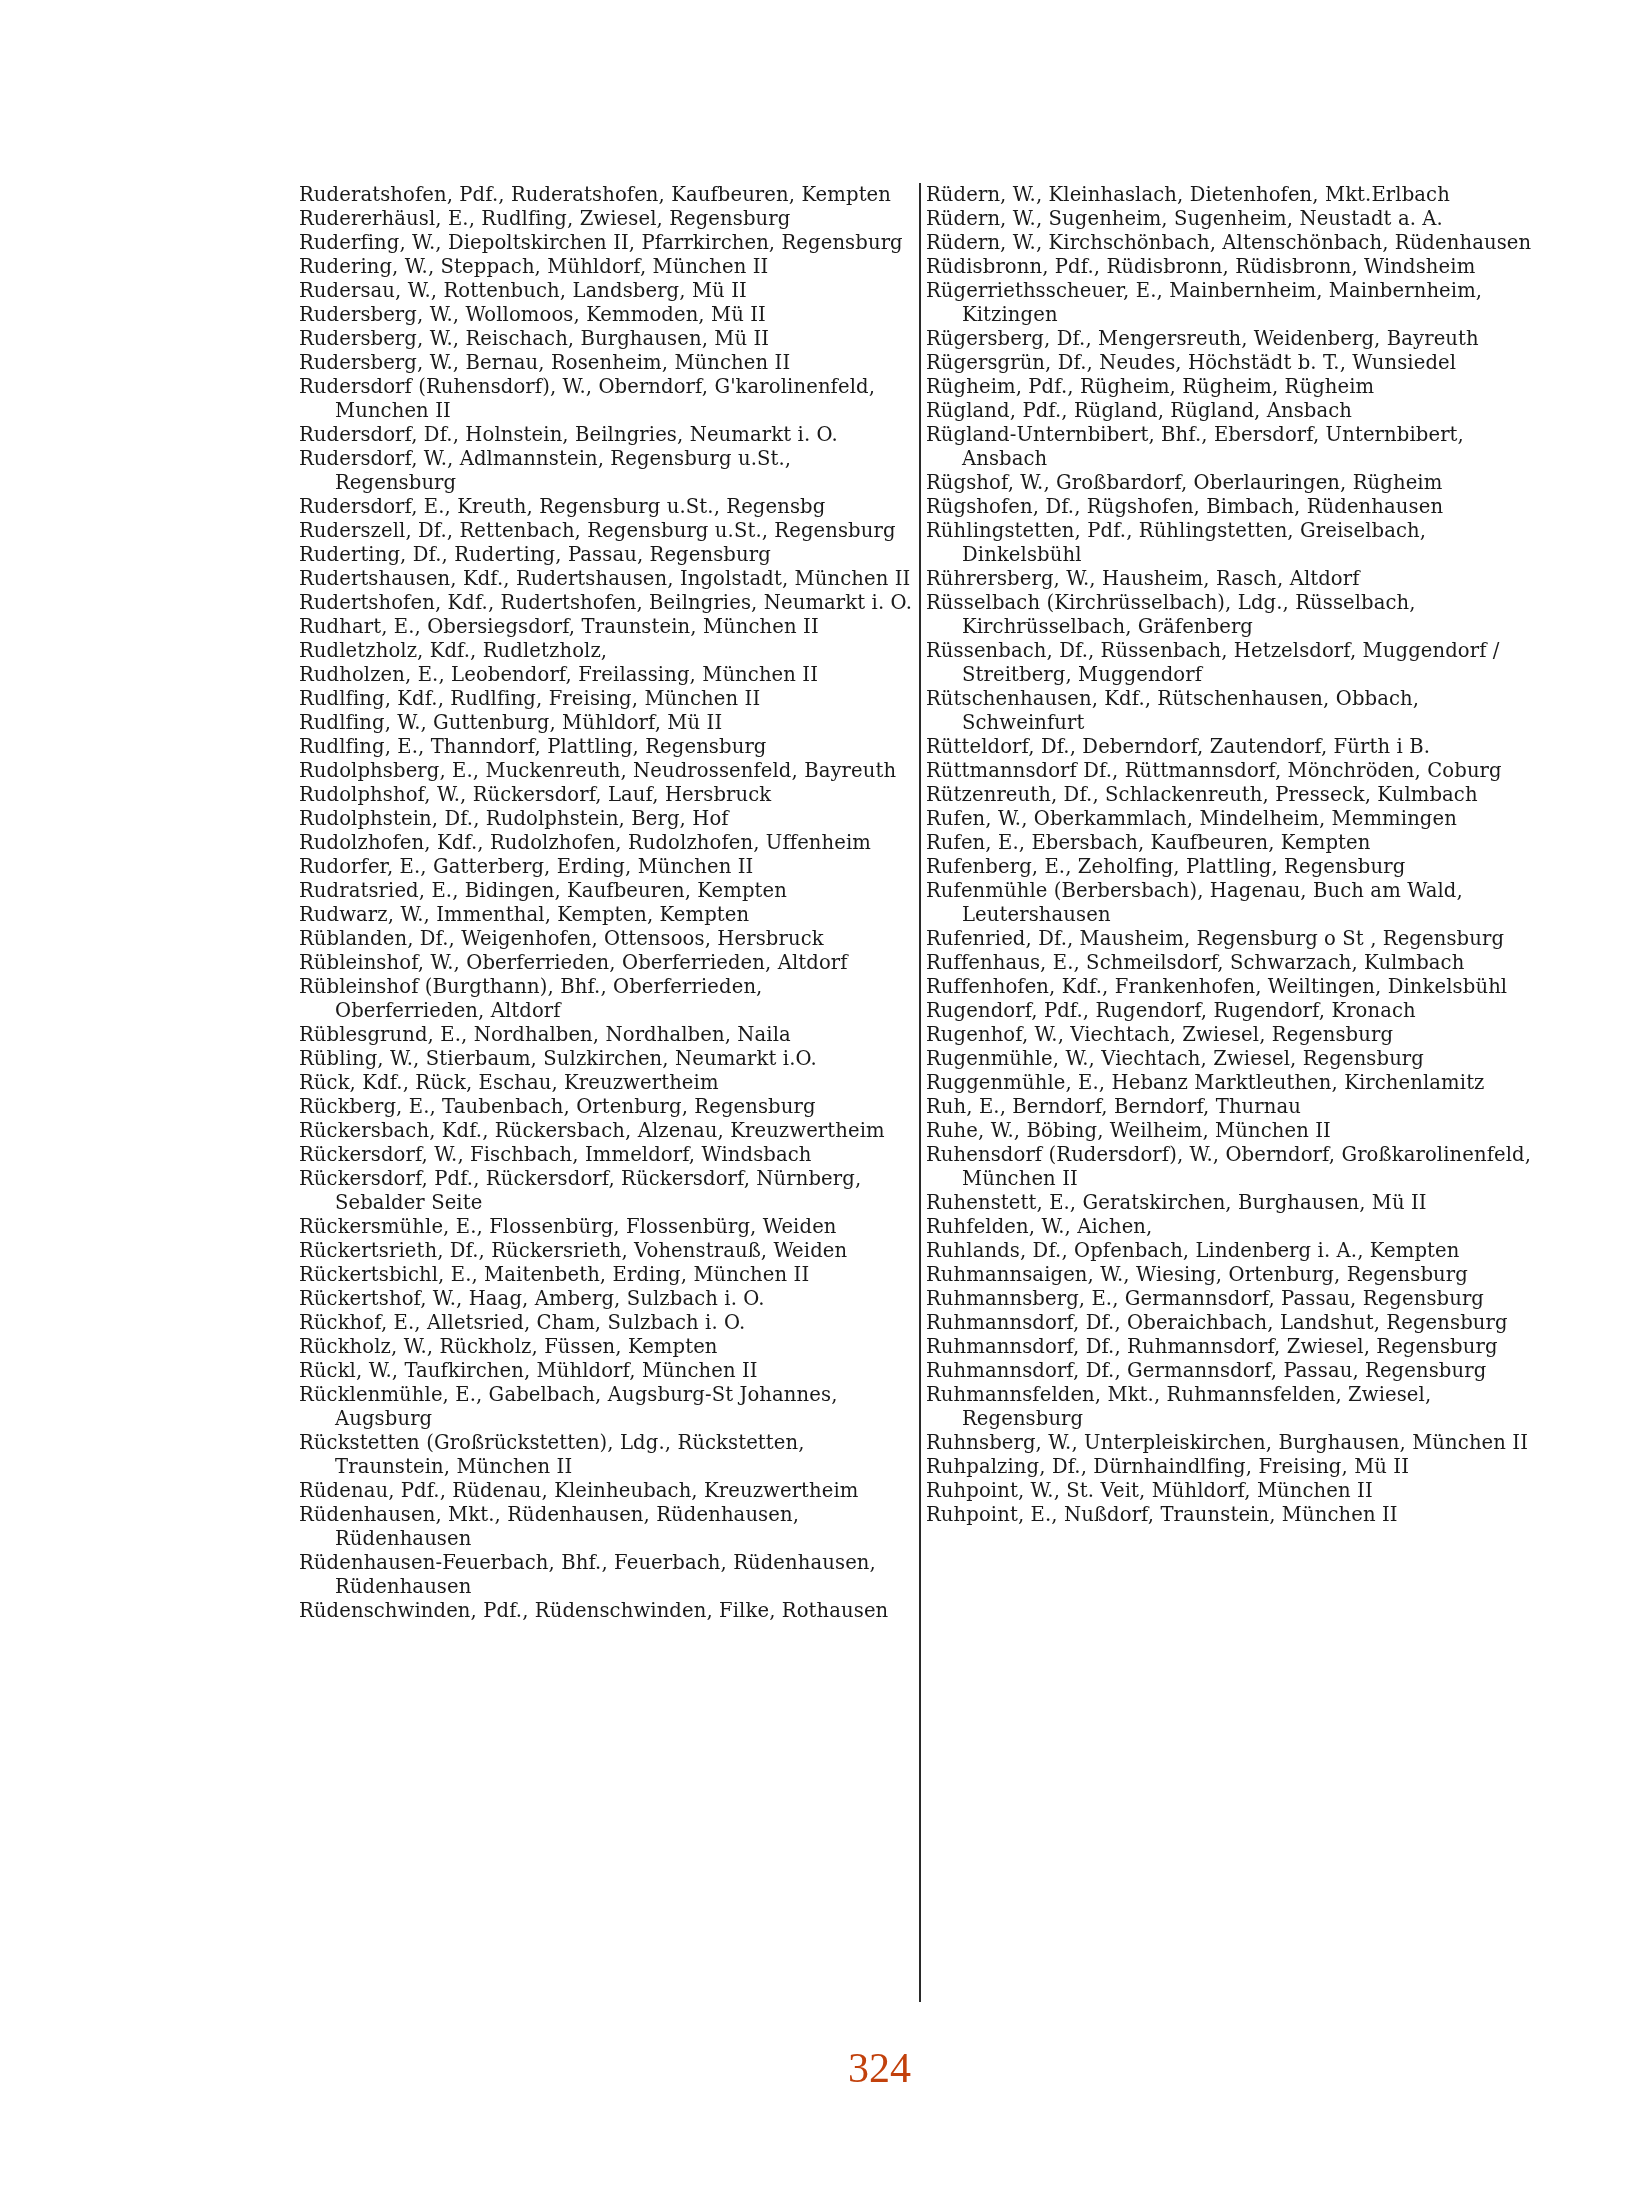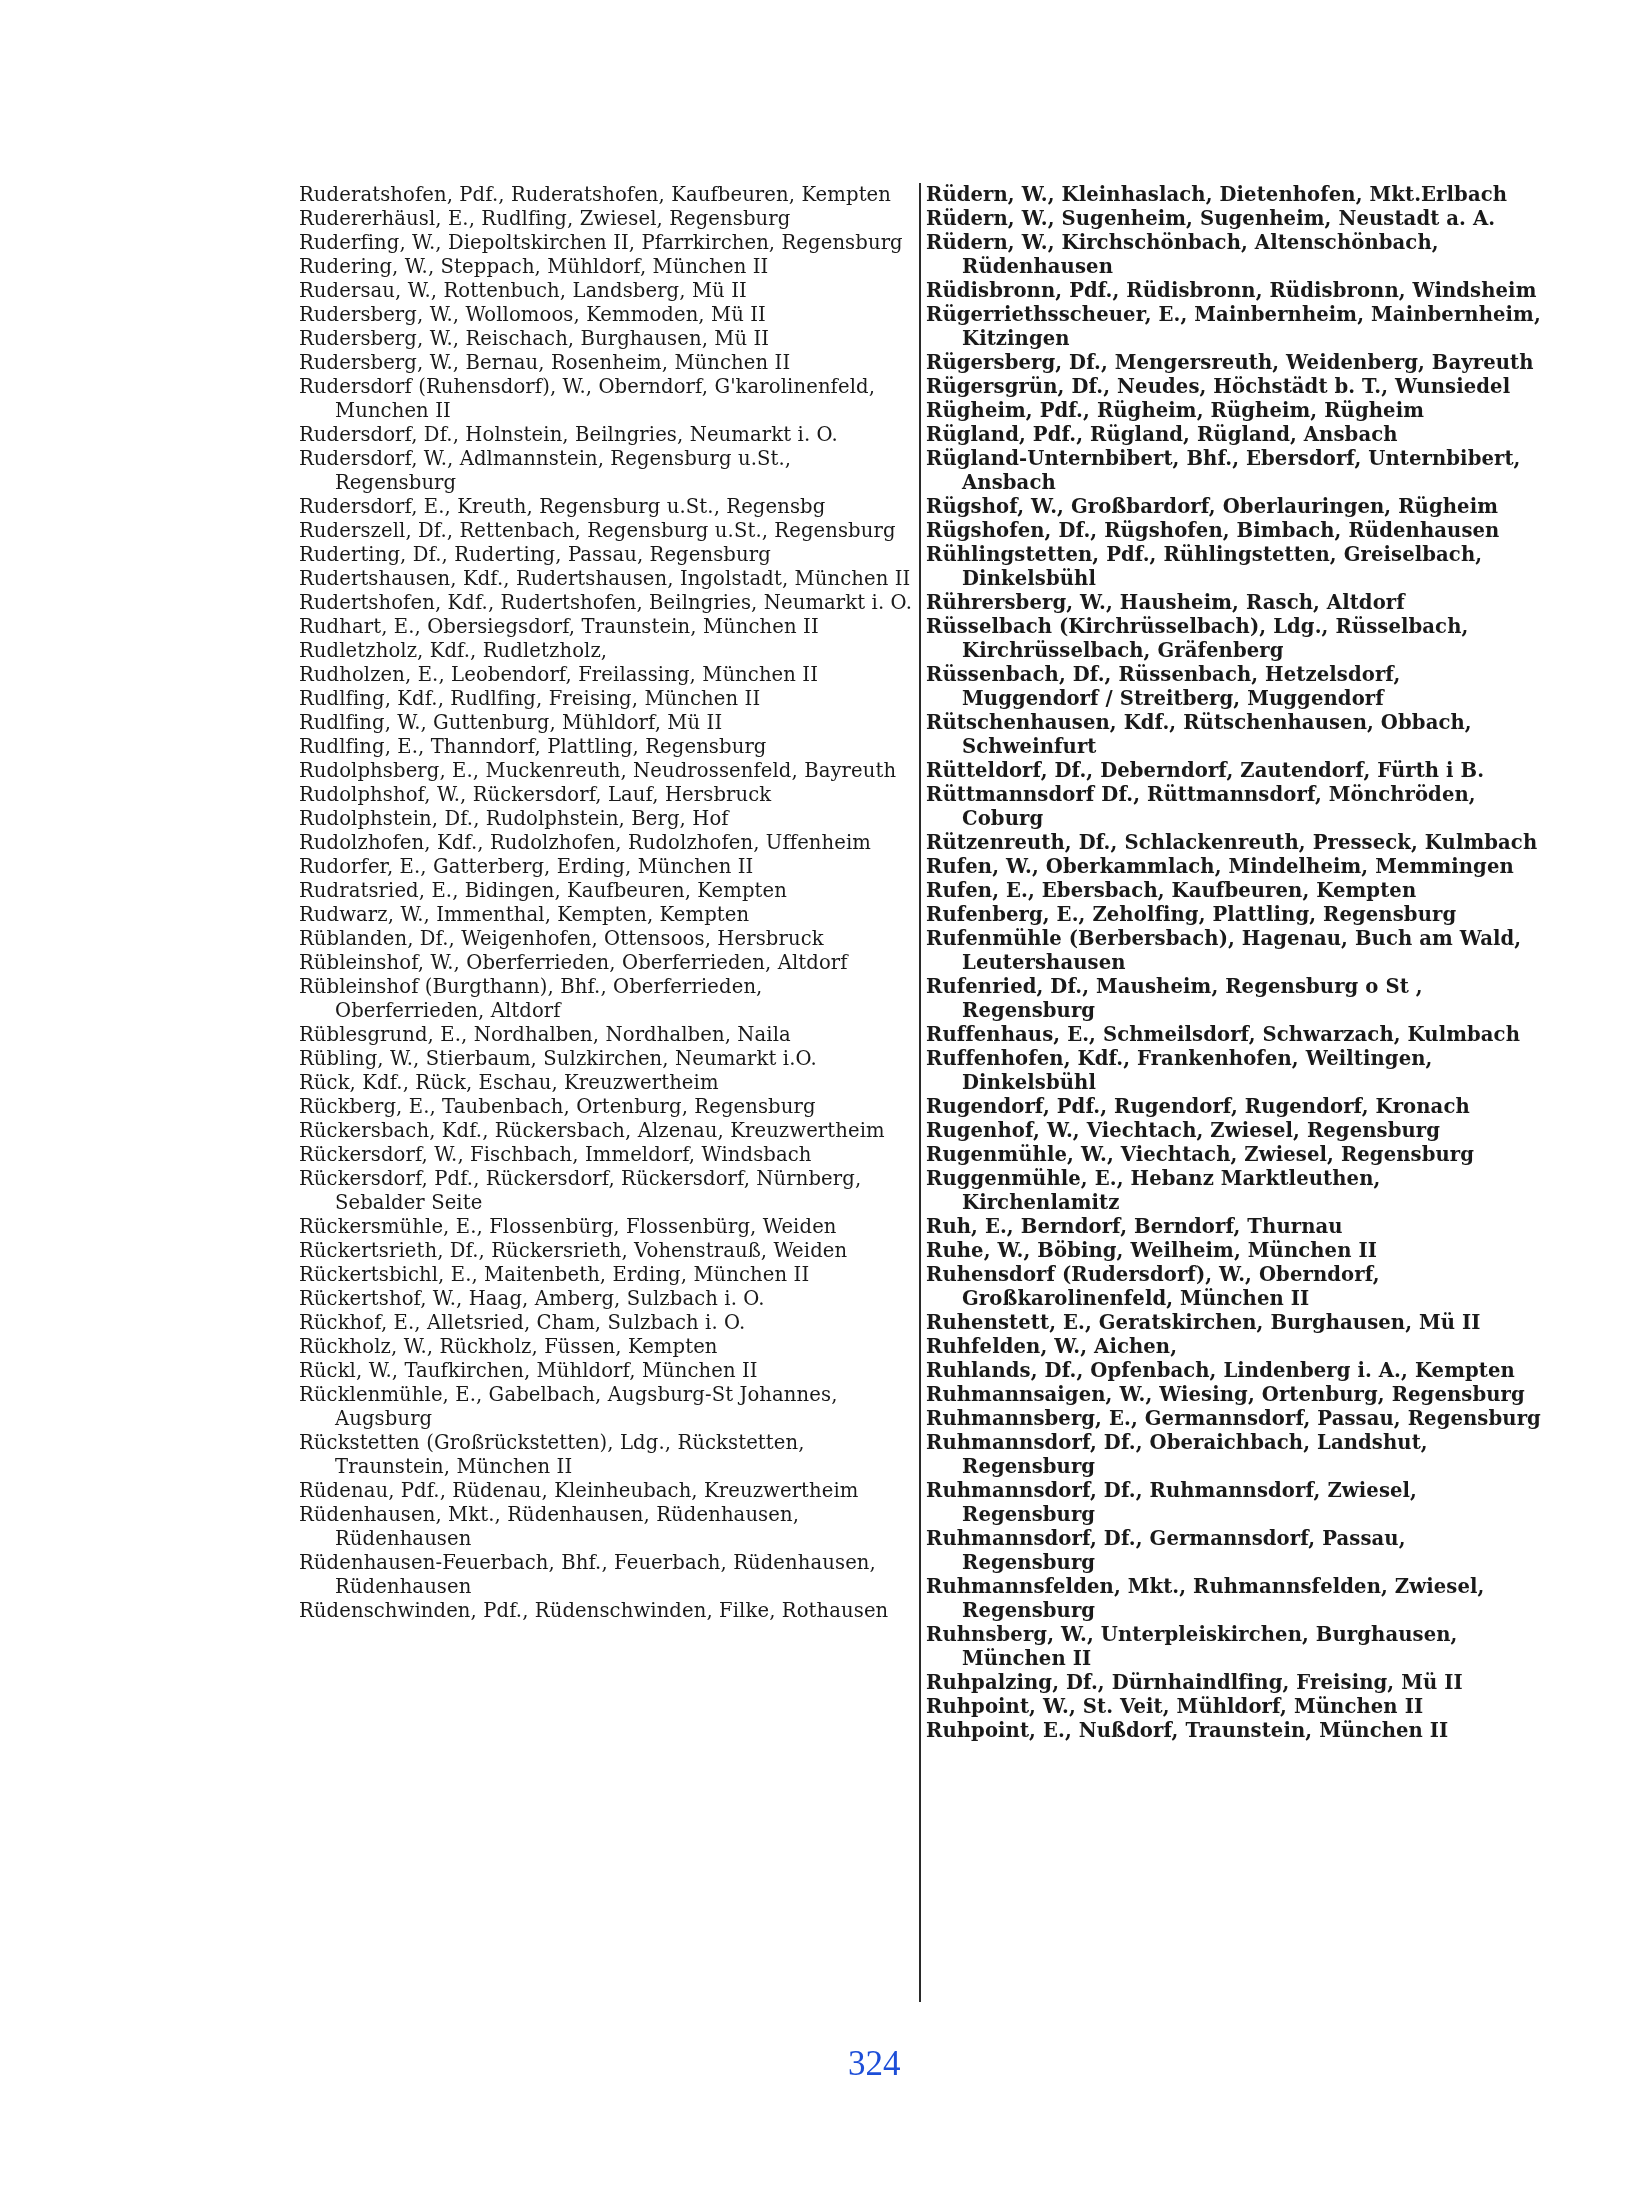--- a/index.html
+++ b/index.html
@@ -6,35 +6,35 @@
   body {
     width: 1650px; height: 2205px; position: relative; overflow: hidden;
     font-family: "DejaVu Serif", "Liberation Serif", serif;
     color: #1a1a1a;
   }
   .page { position: absolute; left: 0; top: 0; width: 1650px; height: 1782px; }
   .column {
     position: absolute; top: 183px; width: 615px;
   }
   .col-left { left: 299px; }
-  .col-right { left: 926px; font-weight: bold; }
+  .col-right { left: 926px; }
   .divider {
     position: absolute; left: 919px; top: 183px; width: 1.6px; height: 1819px;
     background: #2a2a2a;
   }
   .entry {
     font-size: 19.6px; line-height: 24px;
     padding-left: 36px; text-indent: -36px;
     letter-spacing: 0.1px;
     white-space: normal;
   }
   .page-number {
     position: absolute; left: 848px; top: 2044px;
-    font-size: 35px; font-family: "Liberation Serif", "DejaVu Serif", serif;
-    color: #1d4ed8;
+    font-size: 42px; font-family: "Liberation Serif", "DejaVu Serif", serif;
+    color: #c2410c;
   }
 </style>
 </head>
 <body>
 
 <div class="page">
   <div class="column col-left" id="col-0">
       <div class="entry">Ruderatshofen, Pdf., Ruderatshofen, Kaufbeuren, Kempten</div>
       <div class="entry">Rudererhäusl, E., Rudlfing, Zwiesel, Regensburg</div>
       <div class="entry">Ruderfing, W., Diepoltskirchen II, Pfarrkirchen, Regensburg</div>

